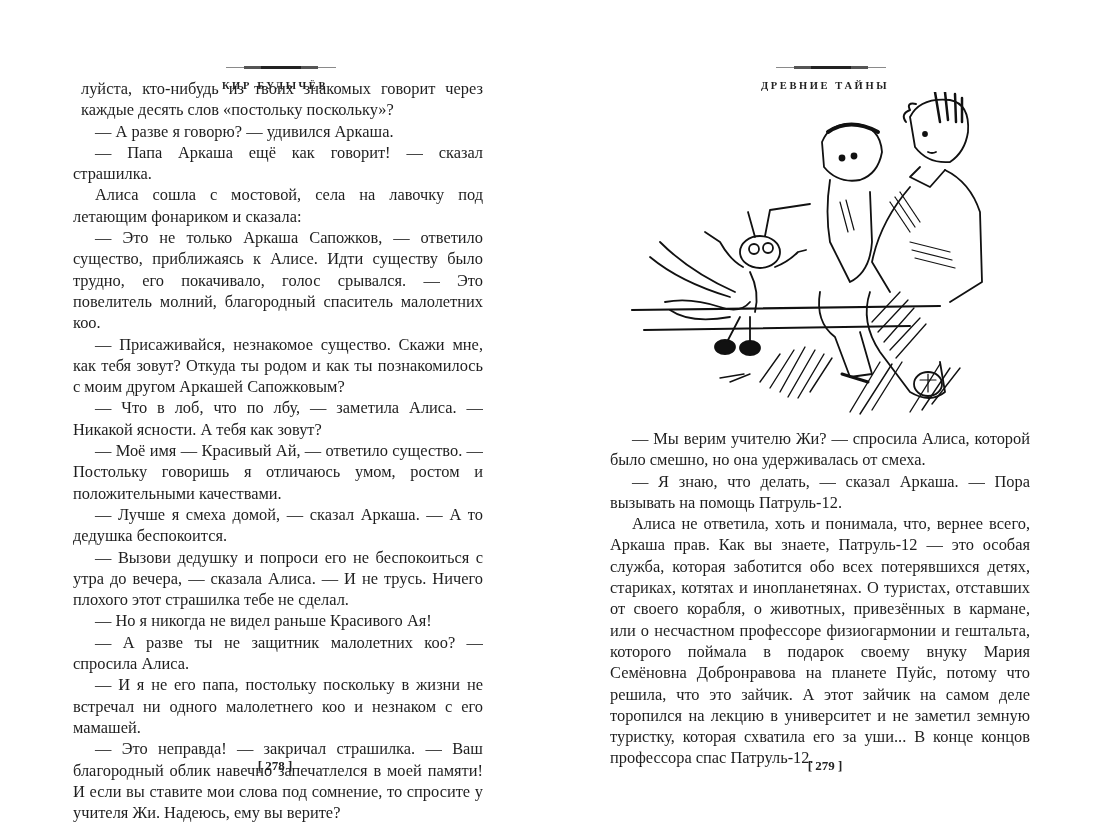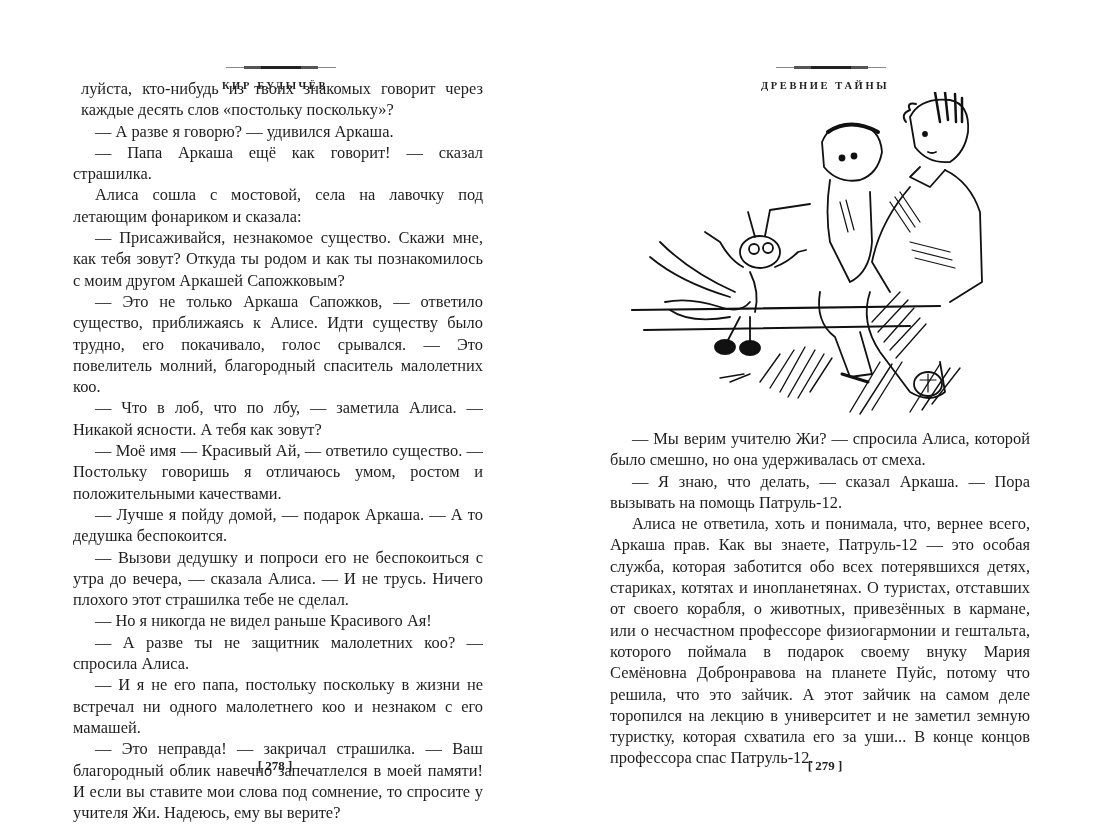--- a/index.html
+++ b/index.html
@@ -65,25 +65,25 @@
   <div class="head-rule">
     <div class="thin"></div>
       <div class="mid"></div>
       <div class="thick"></div>
   </div>
   <div class="text-block">
     <p class="cont">луйста, кто-нибудь из твоих знакомых говорит через каждые десять слов «постольку поскольку»?</p>
     <p>— А разве я говорю? — удивился Аркаша.</p>
     <p>— Папа Аркаша ещё как говорит! — сказал страшилка.</p>
     <p>Алиса сошла с мостовой, села на лавочку под летающим фонариком и сказала:</p>
+    <p>— Это не только Аркаша Сапожков, — ответило существо, приближаясь к Алисе. Идти существу было трудно, его покачивало, голос срывался. — Это повелитель молний, благородный спаситель малолетних коо.</p>
     <p>— Присаживайся, незнакомое существо. Скажи мне, как тебя зовут? Откуда ты родом и как ты познакомилось с моим другом Аркашей Сапожковым?</p>
-    <p>— Это не только Аркаша Сапожков, — ответило существо, приближаясь к Алисе. Идти существу было трудно, его покачивало, голос срывался. — Это повелитель молний, благородный спаситель малолетних коо.</p>
     <p>— Что в лоб, что по лбу, — заметила Алиса. — Никакой ясности. А тебя как зовут?</p>
     <p>— Моё имя — Красивый Ай, — ответило существо. — Постольку говоришь я отличаюсь умом, ростом и положительными качествами.</p>
-    <p>— Лучше я пойду домой, — подарок Аркаша. — А то дедушка беспокоится.</p>
+    <p>— Лучше я смеха домой, — сказал Аркаша. — А то дедушка беспокоится.</p>
     <p>— Вызови дедушку и попроси его не беспокоиться с утра до вечера, — сказала Алиса. — И не трусь. Ничего плохого этот страшилка тебе не сделал.</p>
     <p>— Но я никогда не видел раньше Красивого Ая!</p>
     <p>— А разве ты не защитник малолетних коо? — спросила Алиса.</p>
     <p>— И я не его папа, постольку поскольку в жизни не встречал ни одного малолетнего коо и незнаком с его мамашей.</p>
     <p>— Это неправда! — закричал страшилка. — Ваш благородный облик навечно запечатлелся в моей памяти! И если вы ставите мои слова под сомнение, то спросите у учителя Жи. Надеюсь, ему вы верите?</p>
   </div>
   <div class="folio">[ 278 ]</div>
 </div>
 
 <div class="page right">

